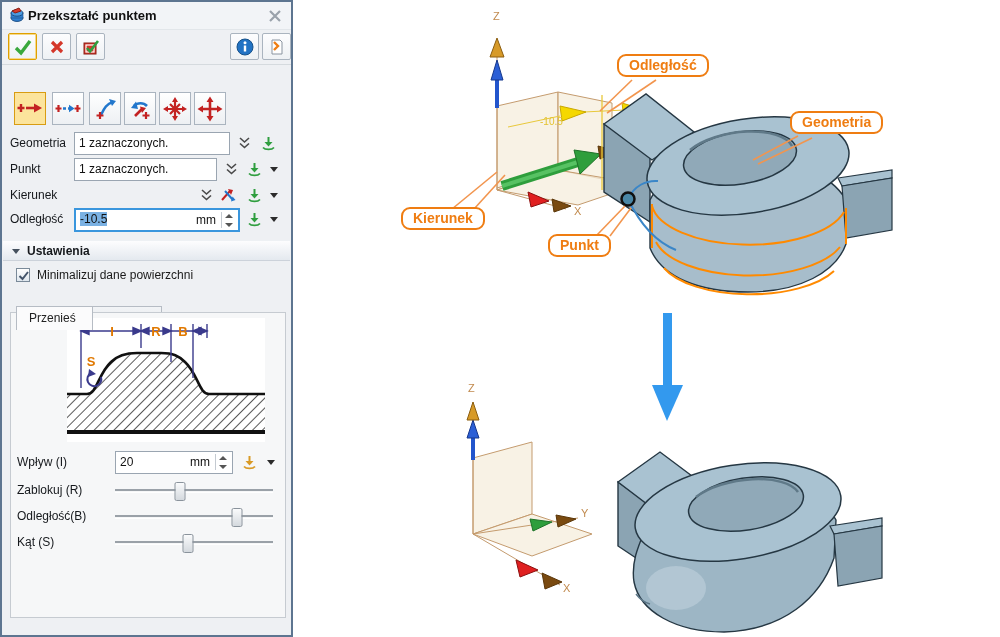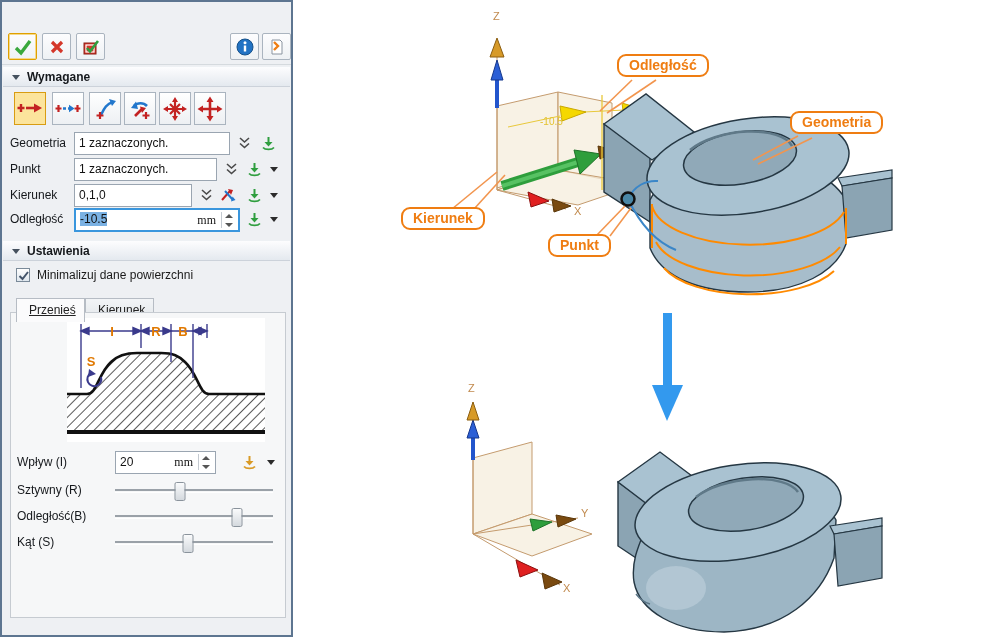--- a/index.html
+++ b/index.html
@@ -35,38 +35,38 @@
   .toolbtn{position:absolute;top:2px;width:32px;height:33px;background:linear-gradient(#ffffff,#edf0f3);
            border:1px solid #aab4bf;display:flex;align-items:center;justify-content:center;}
   .toolbtn.sel{background:#fce49c;border:1px solid #d89c12;}
 
   .frow{position:absolute;left:0;width:100%;height:24px;}
   .flabel{position:absolute;left:8px;top:4px;color:#15181c;}
   .finput{position:absolute;top:0;height:22px;background:#fff;border:1px solid #9aa5b1;
           padding:3px 4px 18px 4px;overflow:hidden;white-space:nowrap;color:#111;}
   .finput.focus{border:2px solid #3a96dd;padding-top:2px;}
   .selected-text{background:#7ab1e3;}
-  .unit{position:absolute;right:22px;top:3px;color:#111;font-family:Liberation Serif, serif;}
+  .unit{position:absolute;right:22px;top:3px;color:#111;}
   .spinner{position:absolute;right:2px;top:2px;width:15px;height:16px;border-left:1px solid #c4cad1;}
   .spinner .up,.spinner .dn{position:absolute;left:3px;width:0;height:0;
       border-left:4px solid transparent;border-right:4px solid transparent;}
   .spinner .up{top:2px;border-bottom:4px solid #555;}
   .spinner .dn{bottom:1px;border-top:4px solid #555;}
   .rowicon{position:absolute;top:3px;width:16px;height:16px;display:flex;align-items:center;justify-content:center;}
   .caret{position:absolute;top:9px;width:0;height:0;border-left:4px solid transparent;
          border-right:4px solid transparent;border-top:5px solid #2b2b2b;}
 
   .chk{position:absolute;left:14px;top:2px;width:14px;height:14px;background:linear-gradient(#fefefe,#dfe7ee);
        border:1px solid #7a8a99;}
   .chk svg{position:absolute;left:0;top:0;}
   .chk-label{position:absolute;left:35px;top:2px;}
 
   .tabs{position:absolute;left:0;top:288px;width:100%;height:23px;}
-  .tab{position:absolute;top:8px;height:23px;padding:4px 8px 0 12px;border:1px solid #b6bcc4;
-       border-bottom:none;background:linear-gradient(#f2f4f6,#e2e6ea);color:#222;text-decoration:underline;}
+  .tab{position:absolute;top:16px;height:23px;padding:4px 16px 0 12px;border:1px solid #b6bcc4;
+       border-bottom:none;background:linear-gradient(#f2f4f6,#e2e6ea);color:#222;}
   .tab.active{background:#fbfbfc;height:24px;z-index:2;font-weight:normal;}
   .panel{position:absolute;left:8px;top:310px;width:276px;height:306px;background:#f6f7f8;
          border:1px solid #c6cbd1;}
   .imgbox{position:absolute;left:56px;top:5px;width:198px;height:124px;background:#fff;}
 
   .prow-label{position:absolute;left:6px;color:#15181c;}
   .slider-track{position:absolute;height:4px;border-top:2px solid #9aa1a8;border-bottom:1px solid #fff;}
   .slider-thumb{position:absolute;top:-9px;width:11px;height:19px;background:linear-gradient(#fafbfc,#d4d9de);
         border:1px solid #8a939c;border-radius:2px;transform:translateX(-50%);}
   .radio{position:absolute;width:13px;height:13px;border:1px solid #8c949c;border-radius:50%;
@@ -81,20 +81,36 @@
   .callout{position:absolute;background:#fff;border:2px solid #ef7d12;border-radius:9px;
            color:#ef7d12;font-weight:bold;font-size:14px;padding:1px 10px 2px 10px;z-index:5;}
 </style>
 </head>
 <body>
 
 <div id="app">
 
   <div class="dialog">
 
+    <div class="titlebar">
+      <span class="title-icon">
+        <svg width="16" height="16">
+            <ellipse cx="8" cy="11" rx="6" ry="3.4" fill="#2f7fd0" stroke="#1c4f86"></ellipse>
+            <rect x="2" y="6" width="12" height="5" fill="#2f7fd0" stroke="#1c4f86" stroke-width="0.6"></rect>
+            <ellipse cx="8" cy="6" rx="6" ry="3.2" fill="#4b9be0" stroke="#1c4f86"></ellipse>
+            <path d="M3,4 L10,1 L12,4 L6,6 Z" fill="#d63a2a" stroke="#8c1f14"></path>
+          </svg>
+      </span>
+      <span class="title">Przekształć punktem</span>
+      <span class="close-btn">
+        <svg width="16" height="16">
+            <path d="M3,3 L13,13 M13,3 L3,13" stroke="#9aa2ab" stroke-width="2.2"></path>
+          </svg>
+      </span>
+    </div>
 
     <div class="toolbar">
       <div class="tbtn ok" style="left:6px">
         <svg width="20" height="18">
             <path d="M3,10 L8,15 L17,3" fill="none" stroke="#3aa83c" stroke-width="3.4"></path>
           </svg>
       </div>
       <div class="tbtn" style="left:40px">
         <svg width="16" height="16">
             <path d="M3,3 L13,13 M13,3 L3,13" stroke="#d4372a" stroke-width="3.2"></path>
@@ -116,24 +132,20 @@
       </div>
       <div class="tbtn" style="left:260px">
         <svg width="16" height="18">
             <path d="M3,2 L11,2 L13,4 L13,16 L3,16 Z" fill="#fefefe" stroke="#8a94a0"></path>
             <path d="M5,12 L9,8 L5,4" fill="none" stroke="#ef7d12" stroke-width="2.4"></path>
           </svg>
       </div>
     </div>
     <div class="sep"></div>
 
-    <div class="sect-hdr" style="top:64px">
-      <span class="tri"></span>
-      <span class="sect-label">Wymagane</span>
-    </div>
 
     <div class="toolrow">
       <div class="toolbtn sel" style="left:12px">
         <svg width="26" height="24">
             <path d="M4,7 v8 M0.5,11 h7" stroke="#c32222" stroke-width="2.4"></path>
             <path d="M9,11 H18" stroke="#c32222" stroke-width="2.6"></path>
             <path d="M17,6.5 L25,11 L17,15.5 Z" fill="#c32222"></path>
           </svg>
       </div>
       <div class="toolbtn" style="left:50px">
@@ -204,21 +216,20 @@
             <path d="M7.5,1 V8" stroke="#2f9e3f" stroke-width="2"></path>
             <path d="M3.5,6 L7.5,10.5 L11.5,6 Z" fill="#2f9e3f"></path>
             <path d="M2,11.5 C4,14 11,14 13,11.5" fill="none" stroke="#2f9e3f" stroke-width="1.6"></path>
           </svg>
         </span>
       <span class="caret" style="left:268px"></span>
     </div>
 
     <div class="frow" style="top:182px">
       <span class="flabel">Kierunek</span>
-      <span class="finput" style="left:72px;width:118px"><span>0,1,0</span></span>
       <span class="rowicon" style="left:196px">
           <svg width="13" height="14">
             <path d="M2,2 L6.5,6 L11,2 M2,7.5 L6.5,11.5 L11,7.5" fill="none" stroke="#4a4a4a" stroke-width="1.6"></path>
           </svg>
         </span>
       <span class="rowicon" style="left:218px">
           <svg width="16" height="15">
             <path d="M2,12 L10,3" stroke="#c32222" stroke-width="2"></path>
             <path d="M8,1 L13,2 L11,7 Z" fill="#c32222"></path>
             <path d="M5,3 L13,12" stroke="#2277cc" stroke-width="2"></path>
@@ -310,40 +321,40 @@
             <text x="45" y="18">I</text>
             <text x="89" y="18">R</text>
             <text x="116" y="18">B</text>
             <text x="24" y="48">S</text>
           </g>
         </svg>
       </div>
 
       <div style="position:absolute;left:0;top:138px;width:100%;height:24px">
         <span class="prow-label" style="top:4px">Wpływ (I)</span>
-        <span class="finput" style="left:104px;width:101px">
+        <span class="finput" style="left:104px;width:118px">
           <span>20</span>
           <span class="unit">mm</span>
           <span class="spinner">
               <span class="up"></span>
               <span class="dn"></span>
             </span>
         </span>
         <span class="rowicon" style="left:230px">
             <svg width="15" height="15">
               <path d="M7.5,1 V8" stroke="#d99a26" stroke-width="2"></path>
               <path d="M3.5,6 L7.5,10.5 L11.5,6 Z" fill="#d99a26"></path>
               <path d="M2,11.5 C4,14 11,14 13,11.5" fill="none" stroke="#d99a26" stroke-width="1.6"></path>
             </svg>
           </span>
         <span class="caret" style="left:256px"></span>
       </div>
 
       <div style="position:absolute;left:0;top:168px;width:100%;height:22px">
-        <span class="prow-label" style="top:2px">Sztywny (R)</span>
+        <span class="prow-label" style="top:2px">Zablokuj (R)</span>
         <span class="slider-track" style="left:104px;width:158px;top:8px">
           <span class="slider-thumb" style="left:41%"></span>
         </span>
       </div>
       <div style="position:absolute;left:0;top:194px;width:100%;height:22px">
         <span class="prow-label" style="top:2px">Odległość(B)</span>
         <span class="slider-track" style="left:104px;width:158px;top:8px">
           <span class="slider-thumb" style="left:77%"></span>
         </span>
       </div>

